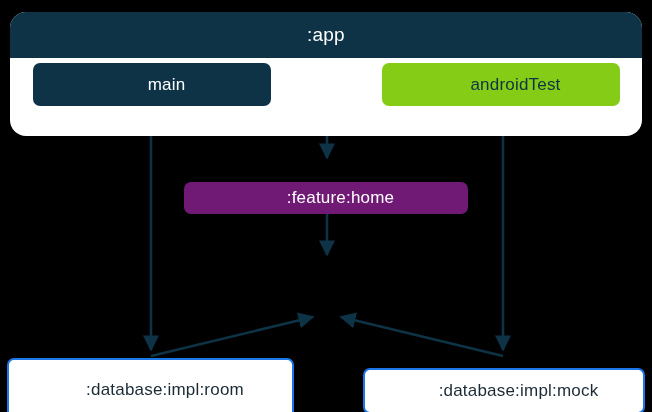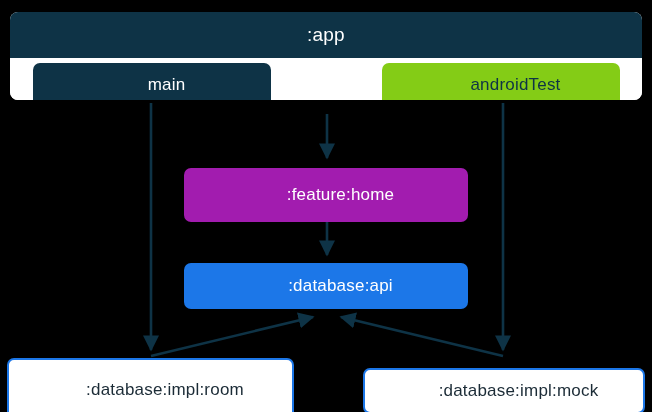--- a/index.html
+++ b/index.html
@@ -24,23 +24,23 @@
     height: 412px;
     pointer-events: none;
   }
 
   
   .cluster {
     position: absolute;
     left: 10px;
     top: 12px;
     width: 632px;
-    height: 88px;
+    height: 124px;
     background: #ffffff;
-    border-radius: 8px;
+    border-radius: 16px;
     box-sizing: border-box;
     overflow: hidden;
   }
   .cluster-header {
     height: 46px;
     background: #0E3346;
     color: #ffffff;
     display: flex;
     align-items: center;
     justify-content: center;
@@ -78,24 +78,24 @@
   .node-androidtest {
     left: 372px;
     top: 5px;
     width: 238px;
     height: 43px;
     background: #84cc16;
     color: #0E3346;
   }
   .node-feature-home {
     left: 184px;
-    top: 168px;
+    top: 182px;
     width: 284px;
-    height: 54px;
-    background: #a21caf;
+    height: 32px;
+    background: #701a75;
     color: #ffffff;
   }
   .node-database-api {
     left: 184px;
     top: 263px;
     width: 284px;
     height: 46px;
     background: #1C77E8;
     color: #ffffff;
   }
@@ -158,19 +158,18 @@
   <div class="cluster">
     <div class="cluster-header">:app</div>
     <div class="cluster-body">
       <div class="node node-main">main</div>
       <div class="node node-androidtest">androidTest</div>
     </div>
   </div>
 
   <div class="node node-feature-home">:feature:home</div>
 
-  <div class="node node-database-api">:database:api</div>
 
   <div class="node node-impl-room">:database:impl:room</div>
 
   <div class="node node-impl-mock">:database:impl:mock</div>
 
 </div>
 
 </body></html>

